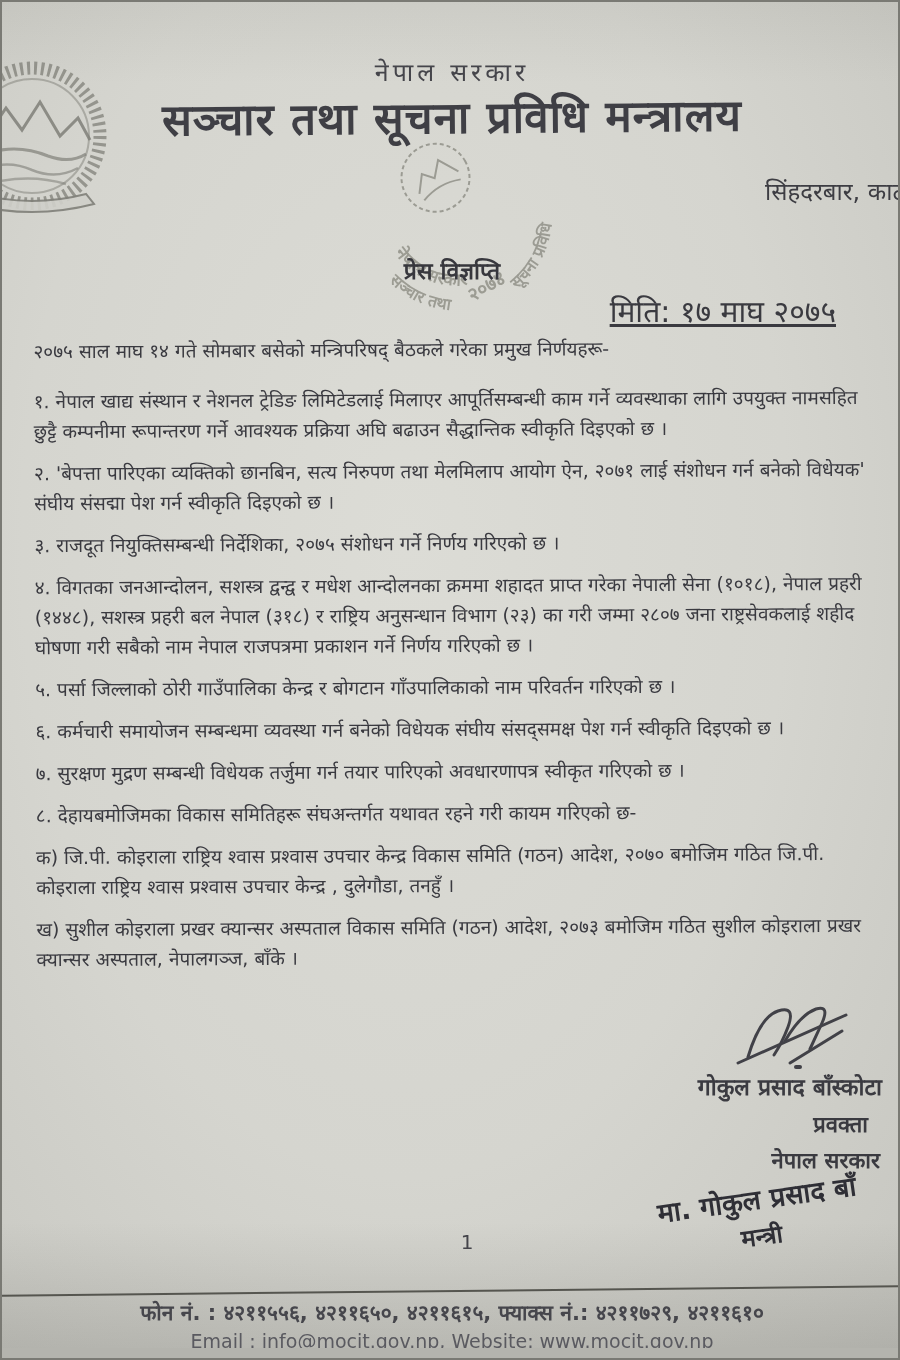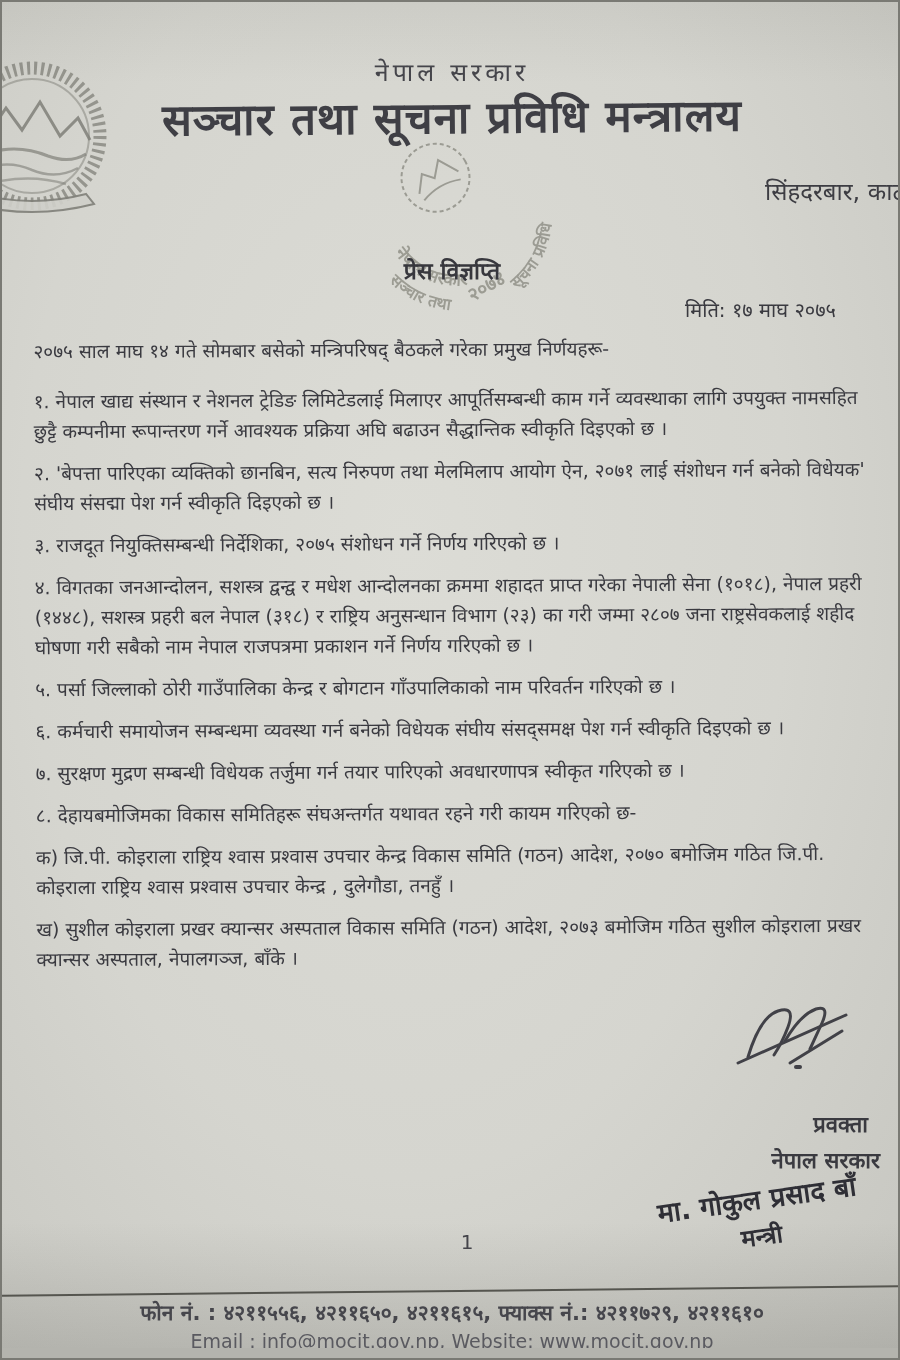--- a/index.html
+++ b/index.html
@@ -22,21 +22,21 @@
   }
   .abs{position:absolute;}
   
   #emblem{left:-58px;top:42px;width:205px;height:180px;opacity:.82;}
   #org-top{top:52px;left:0;width:900px;text-align:center;font-size:25px;letter-spacing:4px;color:#45454b;}
   #ministry{top:84px;left:0;width:900px;text-align:center;font-size:44px;font-weight:bold;color:#3f3f45;letter-spacing:1px;transform:rotate(-0.5deg);}
   #seal{left:330px;top:118px;width:250px;height:200px;opacity:.78;}
   #address{top:172px;right:-48px;font-size:24px;color:#3d3d43;}
   
   #doc-title{top:252px;left:0;width:900px;text-align:center;font-size:23px;font-weight:bold;color:#37373d;}
-  #date-line{top:294px;right:62px;font-size:20px;color:#3a3a40;}
+  #date-line{top:288px;right:62px;font-size:30px;color:#3a3a40;text-decoration:underline;}
   
   #body{top:332px;left:33px;width:838px;font-size:19px;line-height:30px;font-weight:500;transform:rotate(-0.3deg);}
   #body p{margin:0 0 12px 0;}
   .lbl{margin-right:6px;}
   
   #signature-svg{top:995px;right:38px;width:130px;height:80px;}
   #sig-name{top:1068px;right:16px;font-size:23px;font-weight:600;color:#3b3b41;}
   #sig-designation{top:1106px;right:30px;font-size:22px;font-weight:600;}
   #sig-org{top:1142px;right:18px;font-size:22px;font-weight:600;}
   #minister-stamp{top:1178px;right:-26px;width:330px;text-align:center;transform:rotate(-8deg);color:#2f2f36;}
@@ -126,20 +126,21 @@
   <svg id="signature-svg" class="abs" viewBox="0 0 130 80">
     <g stroke="#2e2e36" fill="none" stroke-width="3" stroke-linecap="round" opacity=".88">
       <path d="M18 60 Q30 20 48 14 Q66 8 58 30 Q52 46 44 58"></path>
       <path d="M55 44 Q70 18 86 12 Q100 8 92 26 L80 52"></path>
       <path d="M8 66 L116 18"></path>
       <path d="M60 66 L112 34"></path>
       <path d="M66 70 L70 70" stroke-width="4"></path>
     </g>
   </svg>
 
+  <div id="sig-name" class="abs">गोकुल प्रसाद बाँस्कोटा</div>
   <div id="sig-designation" class="abs">प्रवक्ता</div>
   <div id="sig-org" class="abs">नेपाल सरकार</div>
 
   <div id="minister-stamp" class="abs">
     <div class="l1">मा. गोकुल प्रसाद बाँ</div>
     <div class="l2">मन्त्री</div>
   </div>
 
   <div id="page-num" class="abs">1</div>
 

